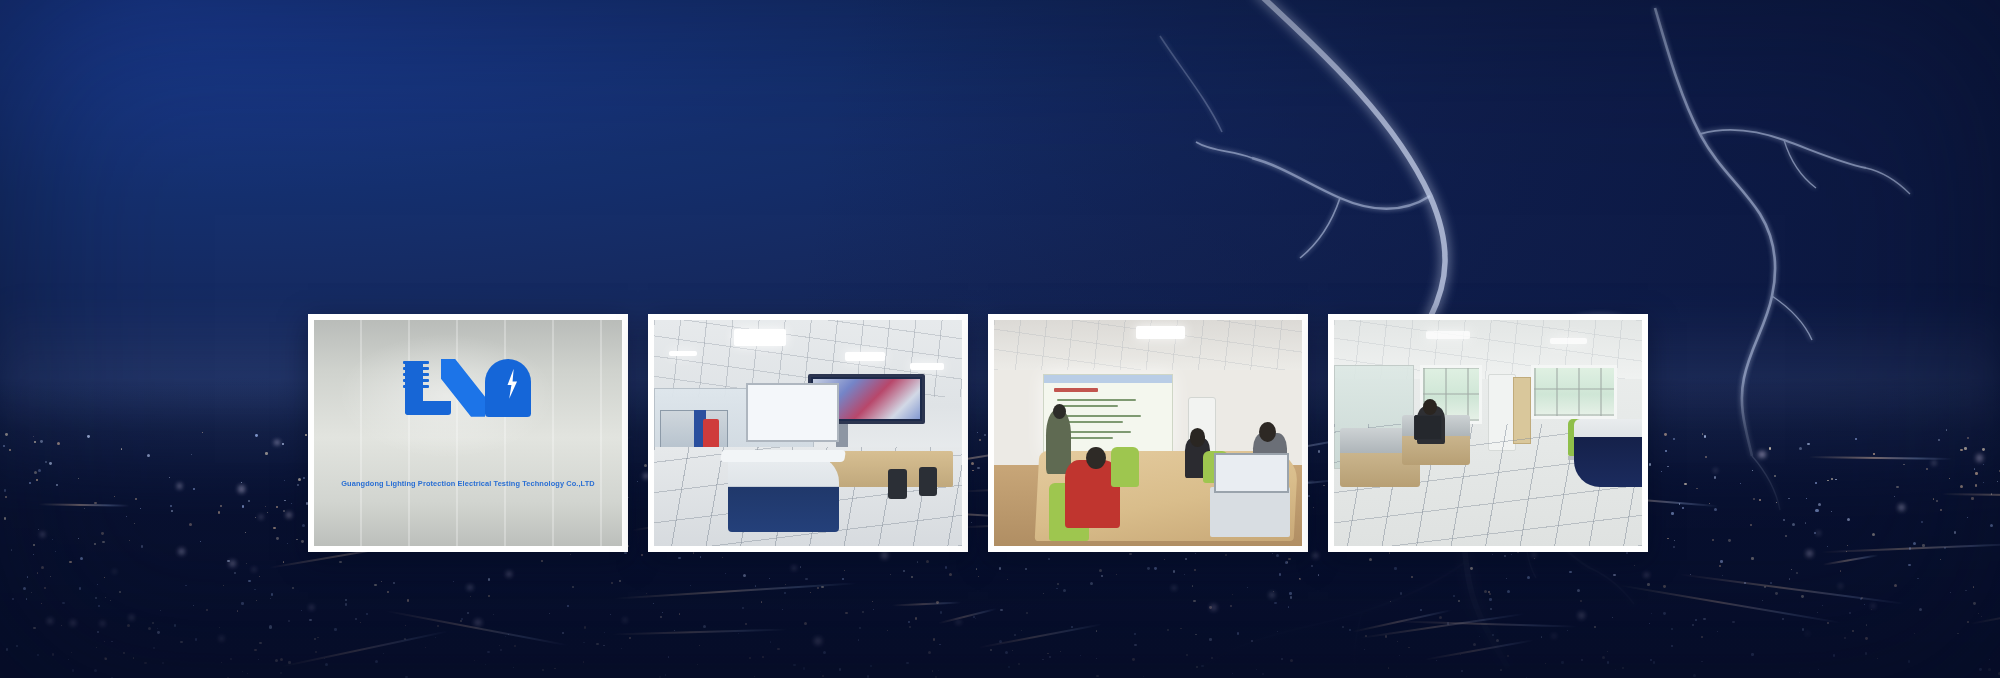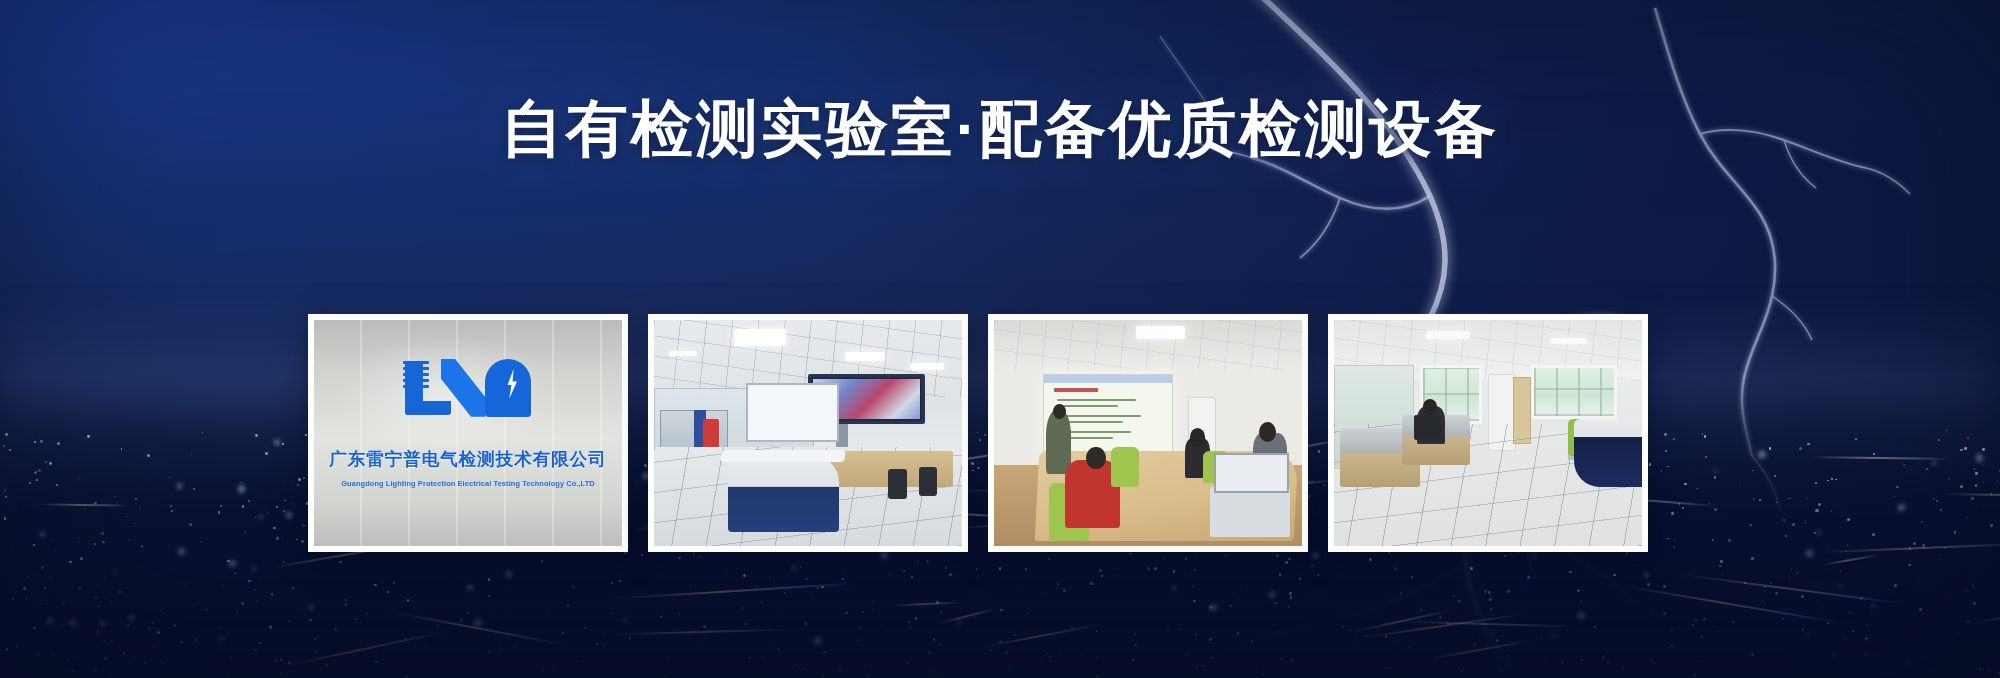--- a/index.html
+++ b/index.html
@@ -1293,21 +1293,20 @@
         <div class="dot" style="left:835.7px;top:0.8px;width:6.2px;height:6.2px;background:rgba(235,225,255,0.50);filter:blur(2px);"></div>
         <div class="dot" style="left:176.5px;top:55.3px;width:5.8px;height:5.8px;background:rgba(235,225,255,0.41);filter:blur(2px);"></div>
         <div class="dot" style="left:1418.1px;top:78.3px;width:3.5px;height:3.5px;background:rgba(235,225,255,0.37);filter:blur(2px);"></div>
         <div class="dot" style="left:1092.3px;top:57.6px;width:5.3px;height:5.3px;background:rgba(235,225,255,0.41);filter:blur(2px);"></div>
         <div class="dot" style="left:47.2px;top:189.6px;width:6.0px;height:6.0px;background:rgba(235,225,255,0.20);filter:blur(2px);"></div>
         <div class="dot" style="left:617.0px;top:8.6px;width:7.0px;height:7.0px;background:rgba(235,225,255,0.49);filter:blur(2px);"></div>
       </div>
   </div>
 
   <div class="headline-wrap">
-    <h1 class="headline">自有检测实验室·配备优质检测设备</h1>
   </div>
 
   <div class="gallery">
 
     <div class="card">
       <div class="shot">
         <div class="wall"></div>
         <div class="wall-glow"></div>
         <div class="logo-mark">
           <div class="lg-bars">
@@ -1316,21 +1315,20 @@
             <div class="lg-bar"></div>
               <div class="lg-bar"></div>
             <div class="lg-bar"></div>
           </div>
           <div class="lg-l"></div>
           <div class="lg-lfoot"></div>
           <div class="lg-n"></div>
           <div class="lg-p"></div>
           <div class="lg-bolt"></div>
         </div>
-        <div class="logo-cn">广东雷宁普电气检测技术有限公司</div>
         <div class="logo-en">Guangdong Lighting Protection Electrical Testing Technology Co.,LTD</div>
       </div>
     </div>
 
     <div class="card">
       <div class="shot">
         <div class="lab"></div>
         <div class="ceil">
           <div class="ceil-grid"></div>
           <div class="panel-light" style="left:26%;top:12%;width:17%;height:22%"></div>

